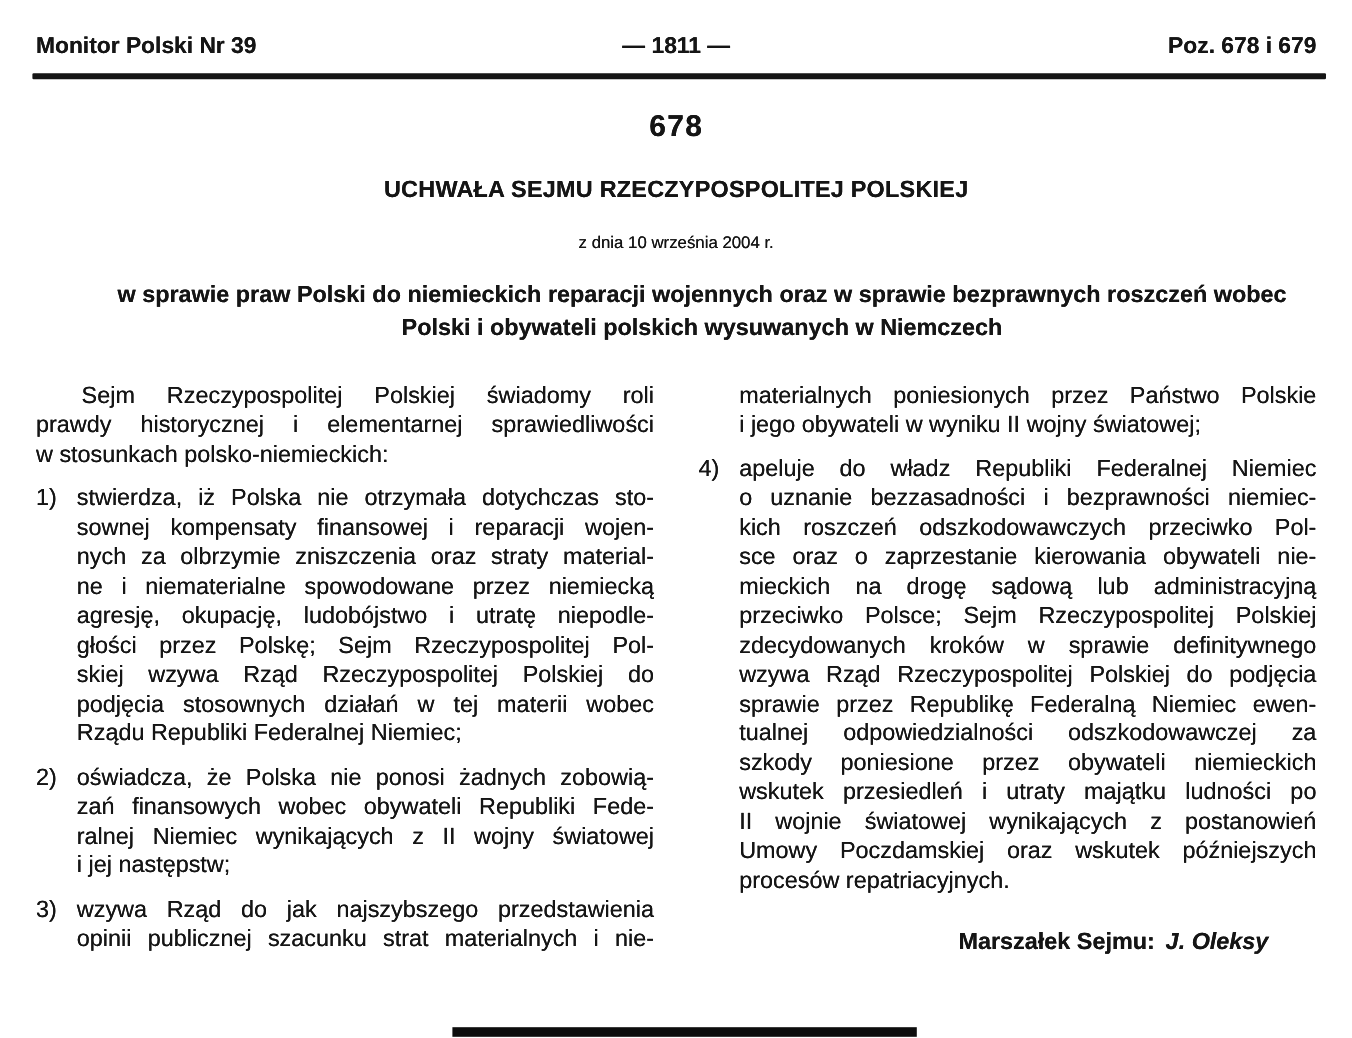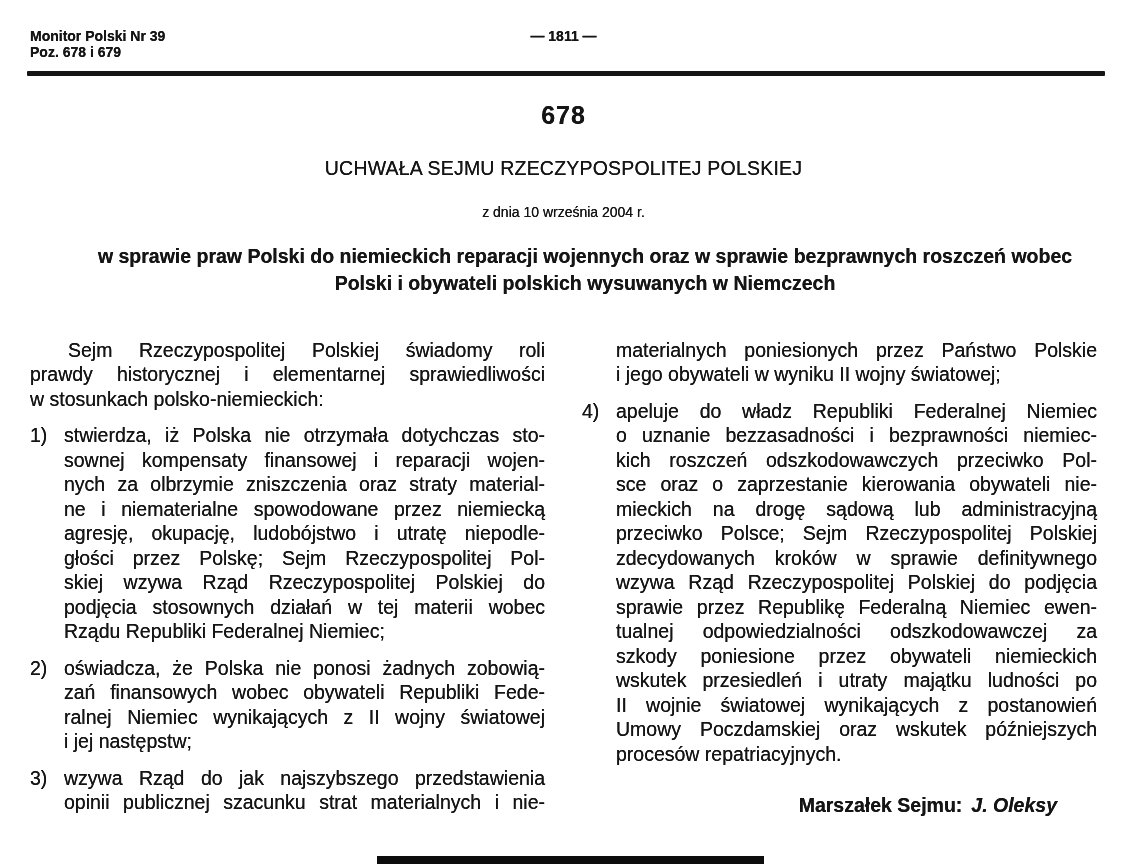--- a/index.html
+++ b/index.html
@@ -12,40 +12,40 @@
     position:relative;
     width:1127px;height:865px;
     background:var(--paper);
     color:var(--ink);
     font-family:"Liberation Sans","DejaVu Sans",sans-serif;
     overflow:hidden;
     text-shadow:0 0 .5px currentColor; 
   }
   
   .running-head{
-    display:flex;justify-content:space-between;align-items:flex-start;
+    display:flex;justify-content:space-between;align-items:flex-end;
     padding:28px 30px 0 30px;
-    font-size:14px;font-weight:700;flex-direction:column;
+    font-size:19px;font-weight:700;
   }
   .running-head .center{position:absolute;left:0;right:0;text-align:center;}
   .rule{
     margin:11px 22px 0 27px;
     height:4.5px;background:var(--ink);
     border-radius:1px;
   }
   
   .act-number{margin-top:25px;text-align:center;font-size:25px;font-weight:700;letter-spacing:1px;}
-  .act-title{margin-top:27px;text-align:center;font-size:19.5px;font-weight:400;letter-spacing:.2px;}
+  .act-title{margin-top:27px;text-align:center;font-size:19.5px;font-weight:700;letter-spacing:.2px;}
   .act-date{margin-top:24px;text-align:center;font-size:14px;}
   .act-subject{margin-top:23px;text-align:center;font-size:19.5px;font-weight:700;line-height:27.5px;padding-left:43px;}
   
   .columns{
     display:flex;gap:37px;
     padding:0 30px;
-    margin-top:40px;
+    margin-top:30px;
     font-size:19.5px;line-height:24.5px;
   }
   .col{width:515px;flex:0 0 515px;}
   .para{margin-bottom:12px;}
   .para:last-child{margin-bottom:0;}
   .hang{display:grid;grid-template-columns:34px 1fr;}
   .marker{text-align:left;}
   .line{text-align:justify;text-align-last:justify;}
   .line.last{text-align-last:left;}
   .line.indent{text-indent:38px;}

